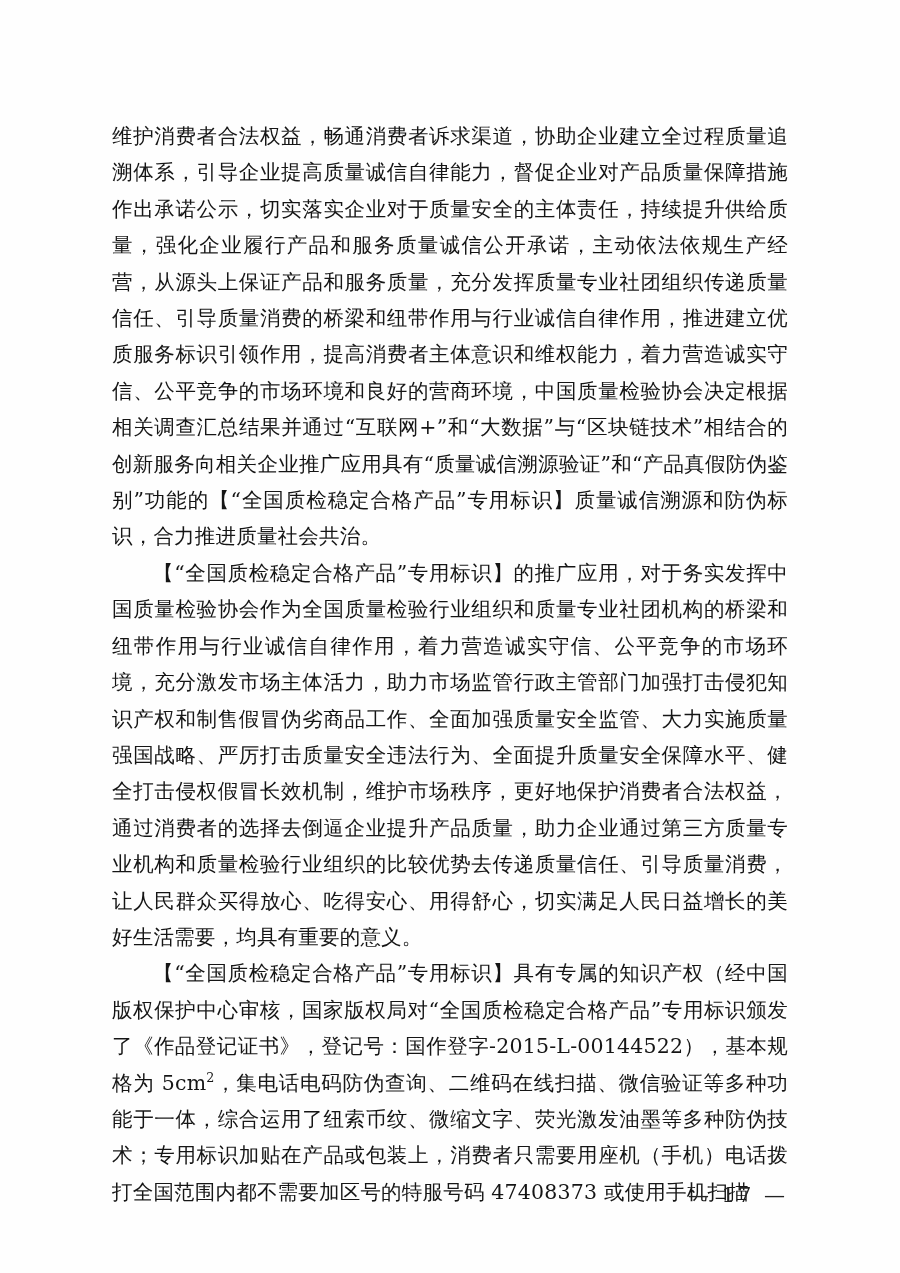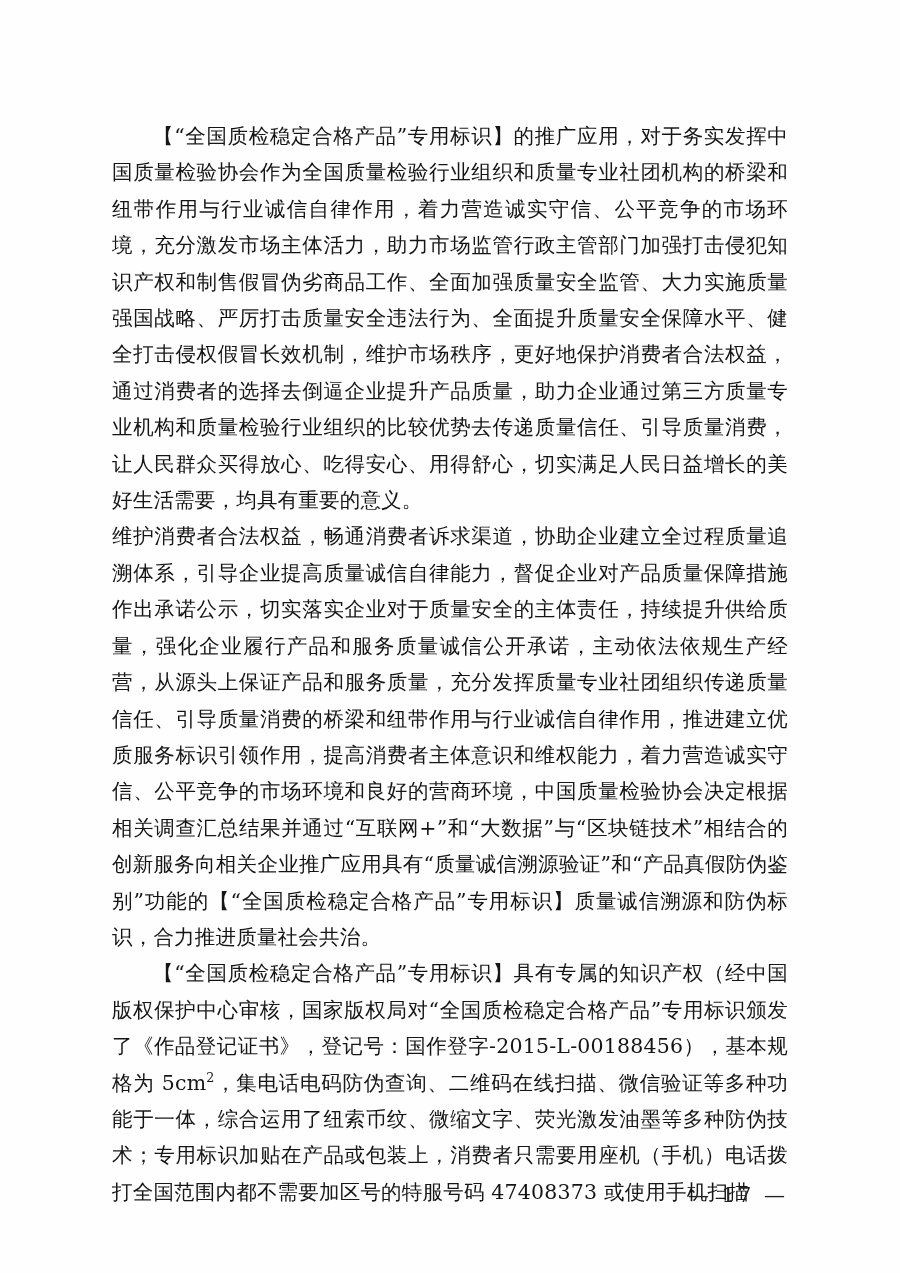--- a/index.html
+++ b/index.html
@@ -56,22 +56,22 @@
     letter-spacing: 3px;
     color: #222;
   }
 </style>
 </head>
 <body>
 
 <div class="page">
   <div class="content">
 
+    <p class="para">维护消费者合法权益，畅通消费者诉求渠道，协助企业建立全过程质量追溯体系，引导企业提高质量诚信自律能力，督促企业对产品质量保障措施作出承诺公示，切实落实企业对于质量安全的主体责任，持续提升供给质量，强化企业履行产品和服务质量诚信公开承诺，主动依法依规生产经营，从源头上保证产品和服务质量，充分发挥质量专业社团组织传递质量信任、引导质量消费的桥梁和纽带作用与行业诚信自律作用，推进建立优质服务标识引领作用，提高消费者主体意识和维权能力，着力营造诚实守信、公平竞争的市场环境和良好的营商环境，中国质量检验协会决定根据相关调查汇总结果并通过“互联网+”和“大数据”与“区块链技术”相结合的创新服务向相关企业推广应用具有“质量诚信溯源验证”和“产品真假防伪鉴别”功能的【“全国质检稳定合格产品”专用标识】质量诚信溯源和防伪标识，合力推进质量社会共治。</p>
+
     <p class="para indent">【“全国质检稳定合格产品”专用标识】的推广应用，对于务实发挥中国质量检验协会作为全国质量检验行业组织和质量专业社团机构的桥梁和纽带作用与行业诚信自律作用，着力营造诚实守信、公平竞争的市场环境，充分激发市场主体活力，助力市场监管行政主管部门加强打击侵犯知识产权和制售假冒伪劣商品工作、全面加强质量安全监管、大力实施质量强国战略、严厉打击质量安全违法行为、全面提升质量安全保障水平、健全打击侵权假冒长效机制，维护市场秩序，更好地保护消费者合法权益，通过消费者的选择去倒逼企业提升产品质量，助力企业通过第三方质量专业机构和质量检验行业组织的比较优势去传递质量信任、引导质量消费，让人民群众买得放心、吃得安心、用得舒心，切实满足人民日益增长的美好生活需要，均具有重要的意义。</p>
 
-    <p class="para">维护消费者合法权益，畅通消费者诉求渠道，协助企业建立全过程质量追溯体系，引导企业提高质量诚信自律能力，督促企业对产品质量保障措施作出承诺公示，切实落实企业对于质量安全的主体责任，持续提升供给质量，强化企业履行产品和服务质量诚信公开承诺，主动依法依规生产经营，从源头上保证产品和服务质量，充分发挥质量专业社团组织传递质量信任、引导质量消费的桥梁和纽带作用与行业诚信自律作用，推进建立优质服务标识引领作用，提高消费者主体意识和维权能力，着力营造诚实守信、公平竞争的市场环境和良好的营商环境，中国质量检验协会决定根据相关调查汇总结果并通过“互联网+”和“大数据”与“区块链技术”相结合的创新服务向相关企业推广应用具有“质量诚信溯源验证”和“产品真假防伪鉴别”功能的【“全国质检稳定合格产品”专用标识】质量诚信溯源和防伪标识，合力推进质量社会共治。</p>
-
-    <p class="para indent"><span>【“全国质检稳定合格产品”专用标识】具有专属的知识产权（经中国版权保护中心审核，国家版权局对“全国质检稳定合格产品”专用标识颁发了《作品登记证书》，登记号：国作登字-2015-L-00188456），基本规格为 5cm</span><span class="sup">2</span><span>，集电话电码防伪查询、二维码在线扫描、微信验证等多种功能于一体，综合运用了纽索币纹、微缩文字、荧光激发油墨等多种防伪技术；专用标识加贴在产品或包装上，消费者只需要用座机（手机）电话拨打全国范围内都不需要加区号的特服号码 47408373 或使用手机扫描</span></p>
+    <p class="para indent"><span>【“全国质检稳定合格产品”专用标识】具有专属的知识产权（经中国版权保护中心审核，国家版权局对“全国质检稳定合格产品”专用标识颁发了《作品登记证书》，登记号：国作登字-2015-L-00144522），基本规格为 5cm</span><span class="sup">2</span><span>，集电话电码防伪查询、二维码在线扫描、微信验证等多种功能于一体，综合运用了纽索币纹、微缩文字、荧光激发油墨等多种防伪技术；专用标识加贴在产品或包装上，消费者只需要用座机（手机）电话拨打全国范围内都不需要加区号的特服号码 47408373 或使用手机扫描</span></p>
 
   </div>
 
   <div class="pagenum-wrap">— 17 —</div>
 </div>
 
 </body></html>

